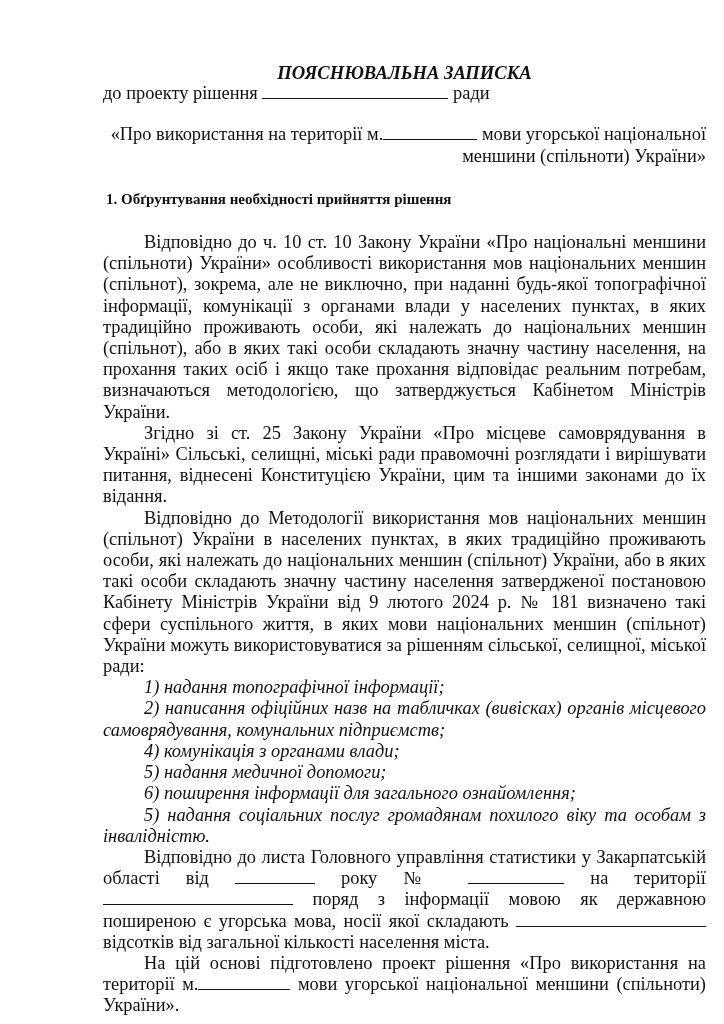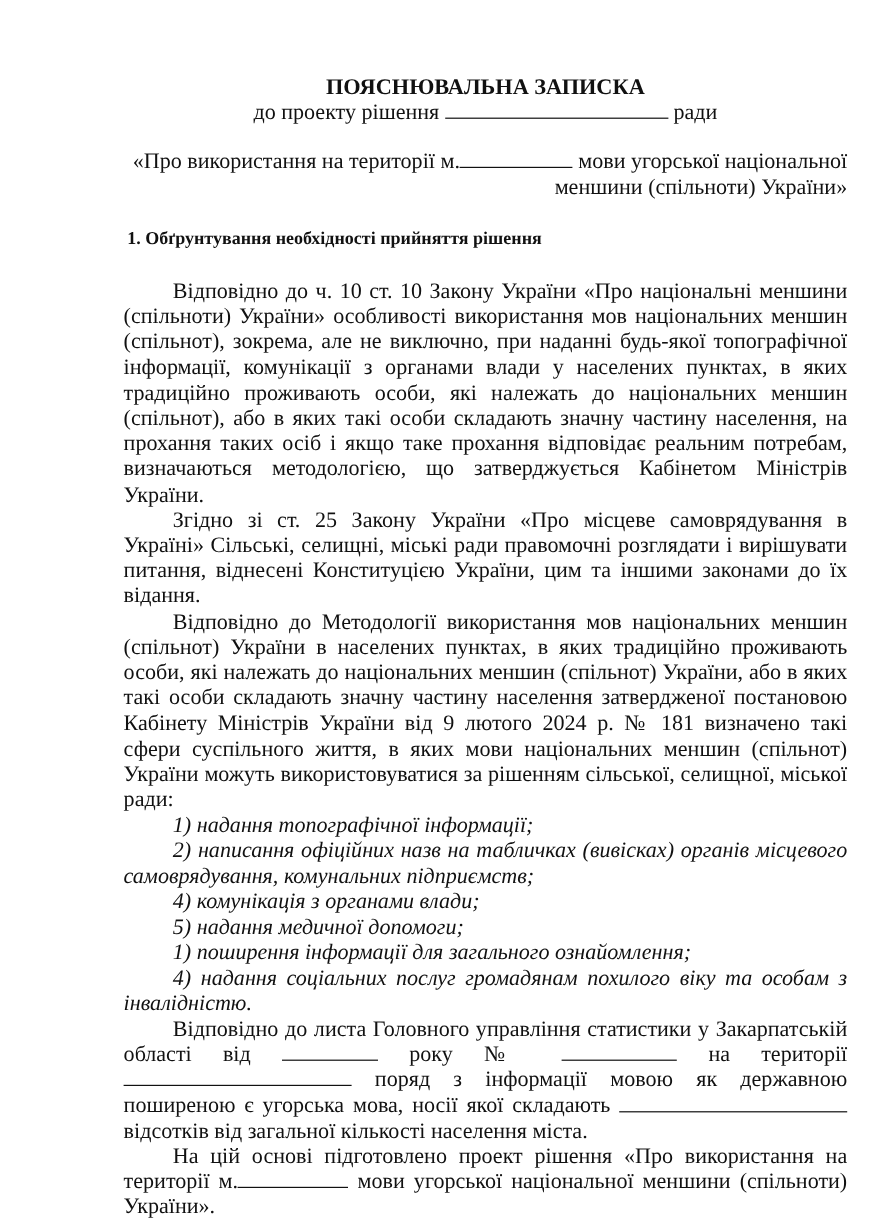--- a/index.html
+++ b/index.html
@@ -2,22 +2,22 @@
 <html><head>
 <meta charset="utf-8">
 <style>
   html, body { margin:0; padding:0; background:#ffffff; }
   body { width:724px; height:1024px; overflow:hidden; position:relative; }
   .page {
     position:absolute; left:103px; top:62px; width:603px;
     font-family:"Liberation Serif", serif; font-size:18.4px; color:#111;
     line-height:21.2px;
   }
-  .title { text-align:center; font-weight:bold; font-size:18.6px; margin:0; }
-  .subtitle { text-align:center; margin:0; }
+  .title { text-align:center; font-weight:bold; font-size:18.6px; margin:0;font-style:italic; }
+  .subtitle { text-align:left; margin:0; }
   .subject { text-align:right; margin:20px 0 0 0; }
   .heading { font-weight:bold; margin:22px 0 0 3px; font-size:15px; }
   .section1 { margin-top:22px; }
   p.body { margin:0; text-align:justify; text-indent:41px; }
   p.item { margin:0; text-align:justify; text-indent:41px;font-style:italic; }
   .blank { display:inline-block; border-bottom:1px solid #111; height:15px; vertical-align:baseline; }
 </style>
 </head>
 <body>
 
@@ -36,22 +36,22 @@
   <p class="heading section1">1. Обґрунтування необхідності прийняття рішення</p>
 
   <div style="margin-top:22px">
     <p class="body">Відповідно до ч. 10 ст. 10 Закону України «Про національні меншини (спільноти) України» особливості використання мов національних меншин (спільнот), зокрема, але не виключно, при наданні будь-якої топографічної інформації, комунікації з органами влади у населених пунктах, в яких традиційно проживають особи, які належать до національних меншин (спільнот), або в яких такі особи складають значну частину населення, на прохання таких осіб і якщо таке прохання відповідає реальним потребам, визначаються методологією, що затверджується Кабінетом Міністрів України.</p>
     <p class="body">Згідно зі ст. 25 Закону України «Про місцеве самоврядування в Україні» Сільські, селищні, міські ради правомочні розглядати і вирішувати питання, віднесені Конституцією України, цим та іншими законами до їх відання.</p>
     <p class="body">Відповідно до Методології використання мов національних меншин (спільнот) України в населених пунктах, в яких традиційно проживають особи, які належать до національних меншин (спільнот) України, або в яких такі особи складають значну частину населення затвердженої постановою Кабінету Міністрів України від 9 лютого 2024 р. № 181 визначено такі сфери суспільного життя, в яких мови національних меншин (спільнот) України можуть використовуватися за рішенням сільської, селищної, міської ради:</p>
     <p class="item">1) надання топографічної інформації;</p>
     <p class="item">2) написання офіційних назв на табличках (вивісках) органів місцевого самоврядування, комунальних підприємств;</p>
     <p class="item">4) комунікація з органами влади;</p>
     <p class="item">5) надання медичної допомоги;</p>
-    <p class="item">1) поширення інформації для загального ознайомлення;</p>
-    <p class="item">4) надання соціальних послуг громадянам похилого віку та особам з інвалідністю.</p>
+    <p class="item">6) поширення інформації для загального ознайомлення;</p>
+    <p class="item">5) надання соціальних послуг громадянам похилого віку та особам з інвалідністю.</p>
 
     <p class="body">
       <span>Відповідно до листа Головного управління статистики у  Закарпатській області від</span>
       <span class="blank" style="width:80px"></span>
       <span>року №</span>
       <span class="blank" style="width:96px"></span>
       <span>на території</span>
       <span class="blank" style="width:190px"></span>
       <span>поряд з інформації мовою як державною поширеною є угорська мова, носії якої складають</span>
       <span class="blank" style="width:190px"></span>

